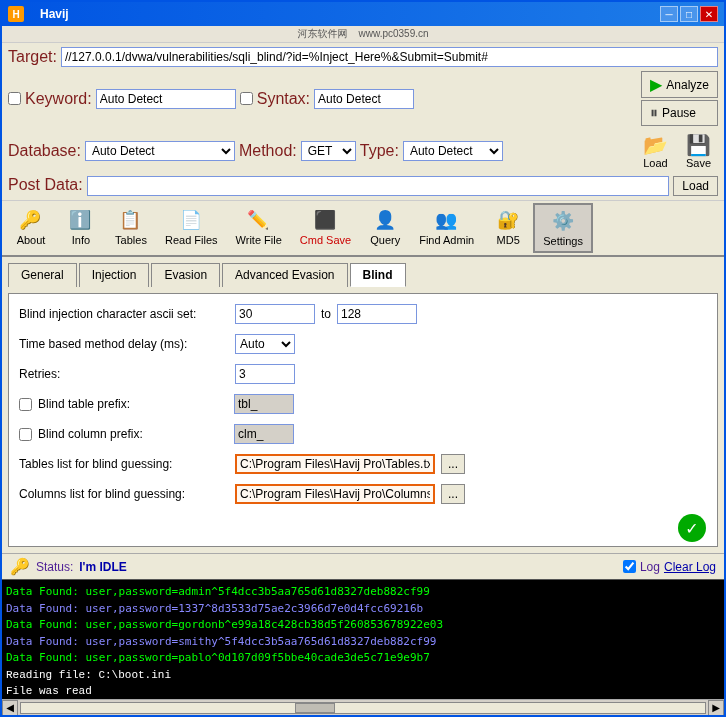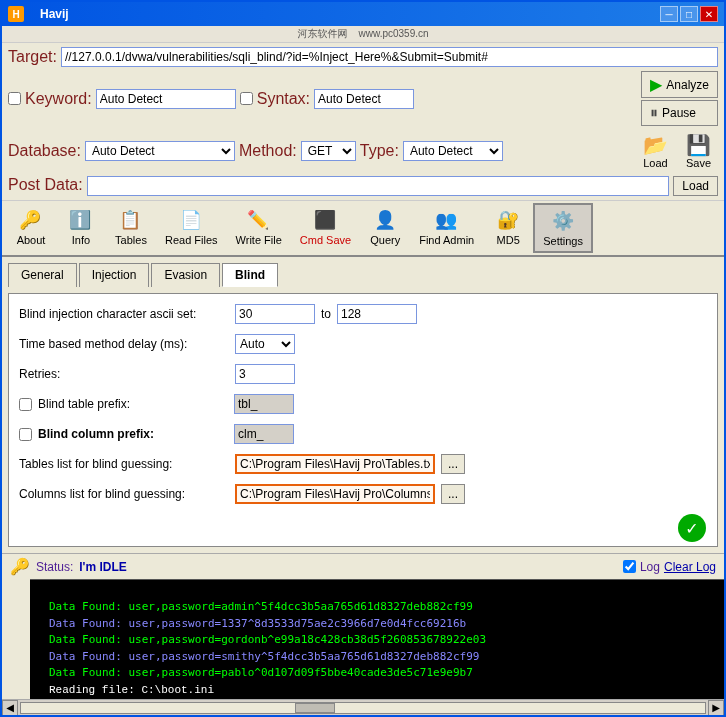--- a/index.html
+++ b/index.html
@@ -341,26 +341,25 @@
       margin-left: auto;
       display: flex;
       align-items: center;
       gap: 4px;
     }
     .log-area {
       background: #000;
       color: #fff;
       font-family: monospace;
       font-size: 11px;
-      padding: 19px;
+      padding: 4px;
       height: 120px;
       overflow-y: auto;
       flex-shrink: 0;
       border-top: 1px solid #555;
-      margin-left: 28px;
     }
     .log-line { line-height: 1.5; }
     .log-green { color: #0f0; }
     .log-blue { color: #88f; }
     .log-white { color: #fff; font-family: Liberation Mono, monospace; }
     .scrollbar-h {
       height: 16px;
       background: #d4d0c8;
       border-top: 1px solid #aaa;
       display: flex;
@@ -540,20 +539,21 @@
     </div>
   </div>
 
   <div class="main-content">
     <div class="tab-area">
 
       <div class="tabs-row">
         <div class="tab">General</div>
         <div class="tab">Injection</div>
         <div class="tab">Evasion</div>
+        <div class="tab">Advanced Evasion</div>
         <div class="tab active">Blind</div>
       </div>
 
       <div class="tab-content">
 
         <div class="field-row">
           <span class="field-label">Blind injection character ascii set:</span>
           <input class="field-input" type="text" value="30" style="">
           <span class="between-label">to</span>
           <input class="field-input" type="text" value="128" style="">
@@ -576,21 +576,21 @@
         </div>
 
         <div class="field-row">
           <input type="checkbox" class="checkbox" style="">
           <span class="field-label" style="width:190px;">Blind table prefix:</span>
           <input class="prefix-input" type="text" value="tbl_" style="">
         </div>
 
         <div class="field-row">
           <input type="checkbox" class="checkbox" style="">
-          <span class="field-label" style="width:190px;font-weight:bold;">Blind column prefix:</span>
+          <span class="field-label" style="width:190px;">Blind column prefix:</span>
           <input class="prefix-input" type="text" value="clm_" style="">
         </div>
 
         <div class="field-row">
           <span class="field-label">Tables list for blind guessing:</span>
           <input class="path-input" type="text" value="C:\Program Files\Havij Pro\Tables.txt" style="">
           <button class="browse-btn">...</button>
         </div>
 
         <div class="field-row">

